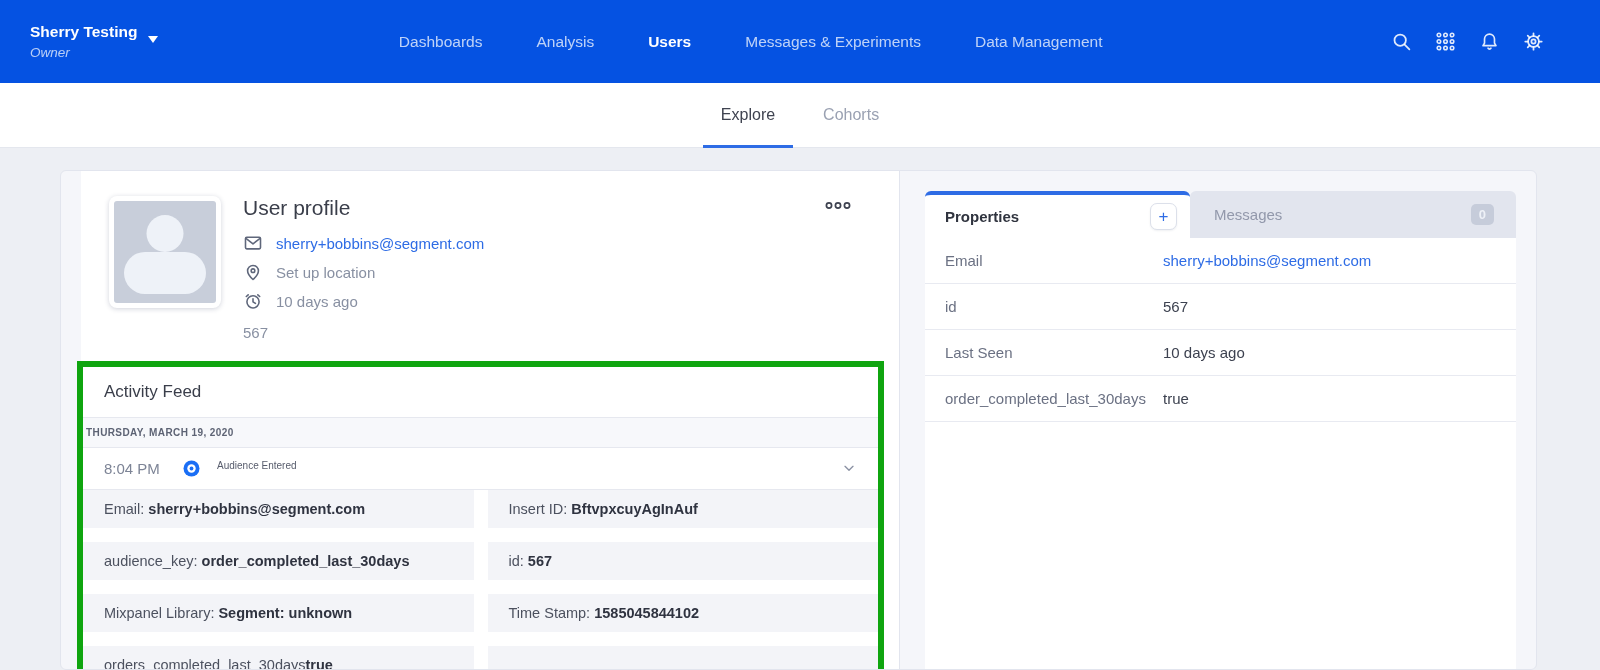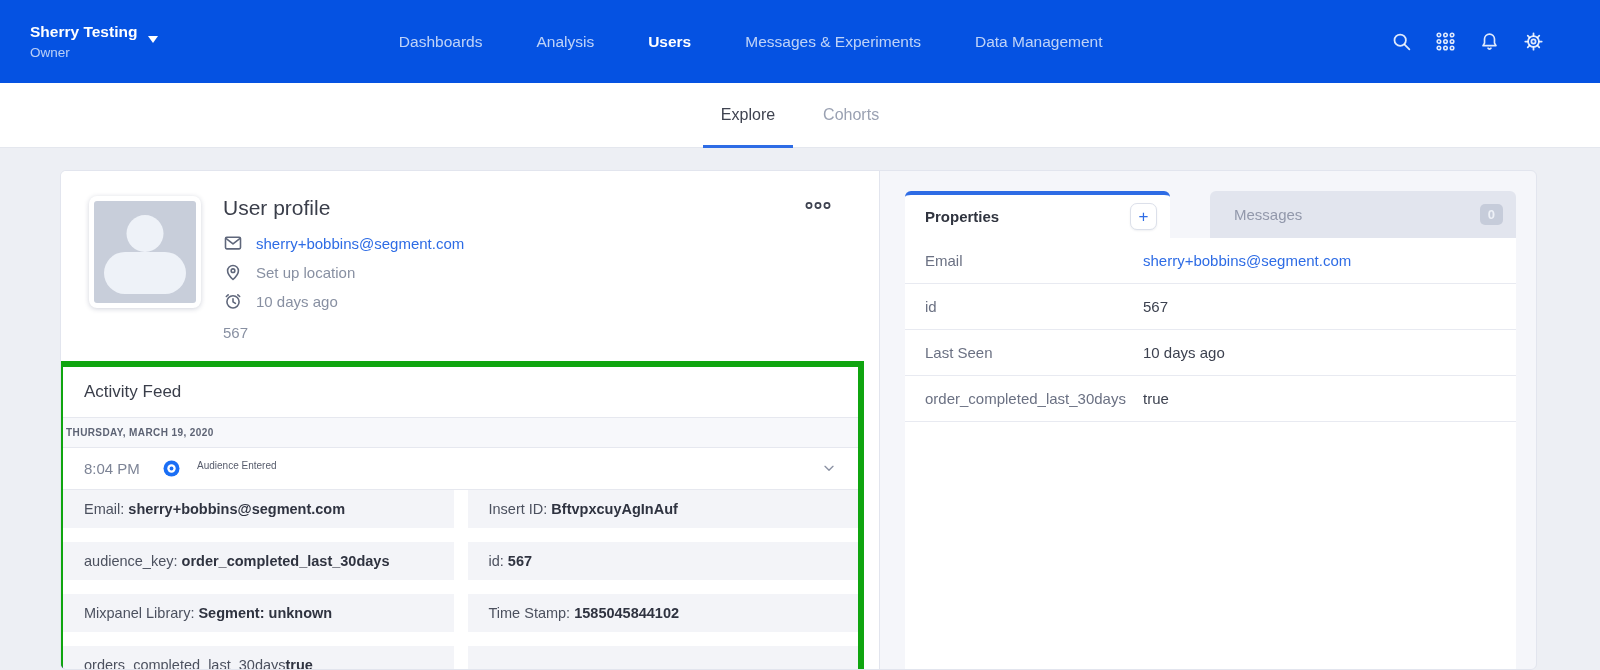--- a/index.html
+++ b/index.html
@@ -14,21 +14,21 @@
   
   .topbar {
     height: 83px; background: var(--topbar_bg, #0552e2);
     display: flex; align-items: center;
     padding: 0 56px 0 30px; color: #fff;
   }
   .project { cursor: pointer; }
   .project-row { display: flex; align-items: center; gap: 11px; }
   .project-name { font-size: 15.5px; font-weight: bold; color: #fff; }
   .caret-down { width: 10px; height: 7px; color: #fff; display: block; }
-  .project-role { font-size: 13.5px; color: rgba(255,255,255,.72); margin-top: 4px; }
+  .project-role { font-size: 13.5px; color: rgba(255,255,255,.72); margin-top: 4px; font-style: italic; }
 
   .main-nav { display: flex; gap: 54px; margin: 0 auto; position: relative; left: -24px; }
   .nav-item { font-size: 15.5px; color: rgba(255,255,255,.74); cursor: pointer; white-space: nowrap; }
   .nav-item.active { color: #fff; font-weight: bold; }
 
   .topbar-icons { display: flex; align-items: center; gap: 23px; }
   .tb-icon { width: 21px; height: 21px; color: rgba(255,255,255,.88); cursor: pointer; }
   .tb-icon svg { width: 100%; height: 100%; display: block; }
 
   
@@ -43,21 +43,21 @@
     height: 3px; background: var(--accent_blue, #2e6ce5);
   }
 
   
   .main { height: 522px; }
   .container {
     margin: 22px 63px 0 60px; height: calc(100% - 22px);
     background: #f5f6fa; border: 1px solid #e2e5ee; border-radius: 6px;
     display: flex; overflow: hidden;
   }
-  .left-col { width: 819px; background: #fff; border-right: 1px solid #e2e5ee; }
+  .left-col { width: 819px; background: #fff; border-right: 1px solid #e2e5ee; margin-left: 20px; }
 
   
   .profile-section { position: relative; padding: 25px 28px 20px; display: flex; gap: 22px; }
   .avatar-frame {
     flex: none; width: 112px; height: 112px; background: #fff; border-radius: 8px;
     padding: 5px; box-shadow: 0 1px 5px rgba(45,55,90,.22);
   }
   .avatar-inner { width: 100%; height: 100%; background: #c8ceda; border-radius: 3px; position: relative; overflow: hidden; }
   .avatar-head { position: absolute; top: 14px; left: 50%; transform: translateX(-50%); width: 37px; height: 37px; border-radius: 50%; background: #eef2f8; }
   .avatar-body { position: absolute; bottom: 9px; left: 50%; transform: translateX(-50%); width: 82px; height: 42px; border-radius: 22px; background: #eef2f8; }
@@ -93,21 +93,21 @@
 
   
   .right-col { flex: 1; padding: 20px 20px 0 25px; display: flex; flex-direction: column; }
   .props-card { flex: 1; display: flex; flex-direction: column; }
   .tabbar { display: flex; height: 47px; flex: none; }
   .tab { display: flex; align-items: center; justify-content: space-between; cursor: pointer; border-radius: 6px 6px 0 0; }
   .tab-properties {
     width: 265px; background: #fff; border-top: 4px solid var(--accent_blue, #2e6ce5);
     padding: 0 13px 0 20px; font-size: 15px; font-weight: bold; color: #30343f;
   }
-  .tab-messages { flex: 1; background: #e2e5ee; padding: 0 13px 0 24px; font-size: 15px; font-weight: 500; color: #9298ab; margin-left: 40px; }
+  .tab-messages { flex: 1; background: #e2e5ee; padding: 0 22px 0 24px; font-size: 15px; font-weight: 500; color: #9298ab; }
   .add-btn {
     width: 27px; height: 27px; border-radius: 7px; border: 1px solid #dce0ea; background: #fff;
     color: var(--accent_blue, #2e6ce5); font-size: 17px; font-weight: normal;
     display: flex; align-items: center; justify-content: center; cursor: pointer;
     box-shadow: 0 1px 2px rgba(50,60,90,.08); font-family: "Liberation Sans", sans-serif;
   }
   .msg-badge { background: #c6ccda; color: #eef1f7; font-size: 13px; font-weight: bold; padding: 3px 8px; border-radius: 5px; }
 
   .props-rows { background: #fff; flex: 1; }
   .prop-row { display: flex; align-items: center; padding: 0 20px; height: 46px; border-bottom: 1px solid #e8eaf1; font-size: 15px; background: #fff; }

